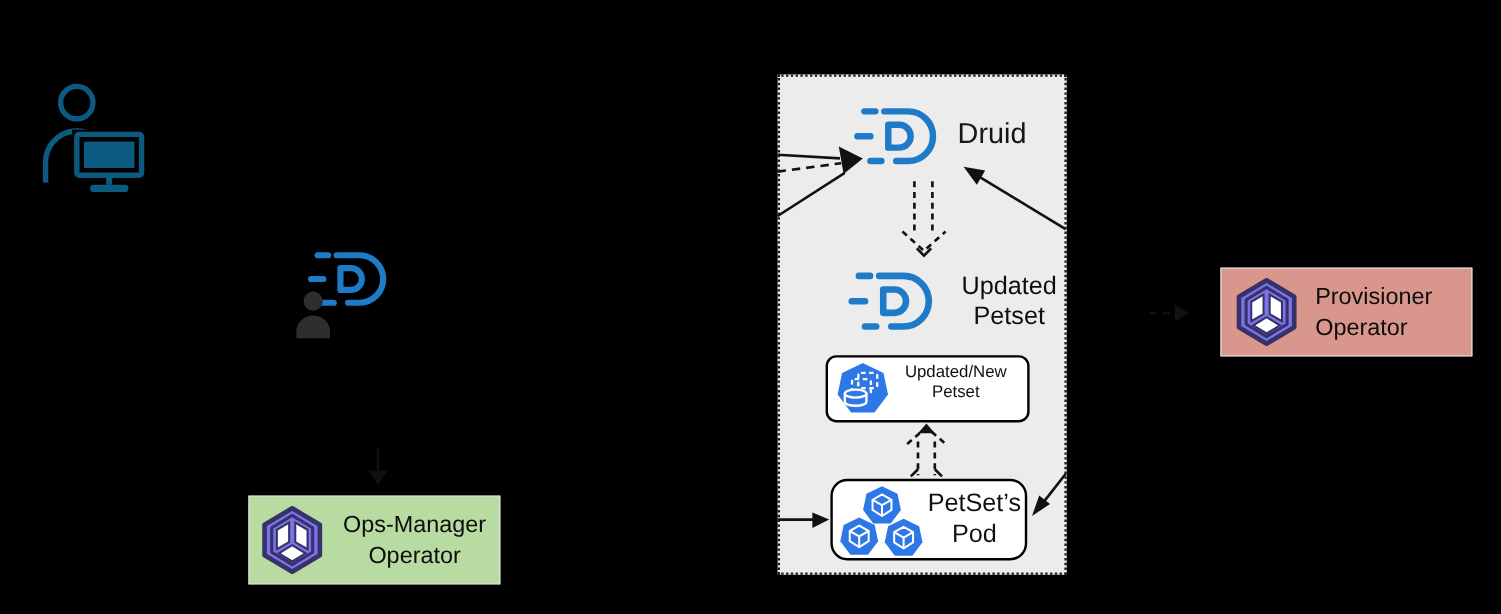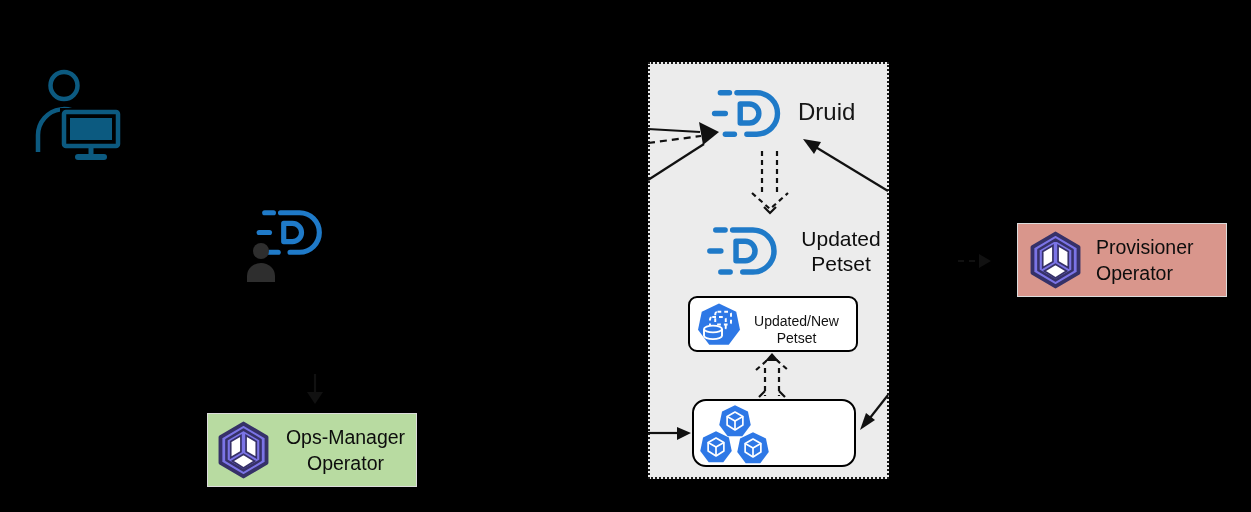--- a/index.html
+++ b/index.html
@@ -30,21 +30,21 @@
   .cluster-panel{
     left:648px;top:62px;width:241px;height:417px;
     background:var(--panel_bg);
     border:2px dotted #1c1c1c;
   }
 
   
   .white-box{
     background:#ffffff;
     border:2px solid #000;
-    display:flex;align-items:flex-end;
+    display:flex;align-items:flex-start;
   }
   .petset-box{left:688px;top:296px;width:170px;height:56px;border-radius:9px;padding:3px 6px 3px 5px;}
   .petset-label{flex:1;text-align:center;font-size:14px;line-height:17px;font-weight:500;}
   .pod-box{left:692px;top:399px;width:164px;height:68px;border-radius:14px;border-width:2.5px;position:absolute;}
   .pod-label{position:absolute;left:78px;right:2px;top:0;bottom:0;display:flex;align-items:center;justify-content:center;text-align:center;font-size:21px;line-height:26px;}
 
   
   .op-box{
     display:flex;align-items:center;
     width:210px;height:74px;
@@ -186,20 +186,22 @@
   <span class="abs" style="left:4px;top:29px">
     <svg width="36" height="34" viewBox="0 0 64 60">
         <use href="#pod-hepta"></use>
       </svg>
   </span>
   <span class="abs" style="left:41px;top:30px">
     <svg width="36" height="34" viewBox="0 0 64 60">
         <use href="#pod-hepta"></use>
       </svg>
   </span>
+  <span class="pod-label pre">PetSet’s
+Pod</span>
 </div>
 
 <svg class="abs overlay" width="1251" height="512" viewBox="0 0 1251 512">
   <g stroke="#111" stroke-width="2.2" fill="none">
 
     <path d="M648,129 L700,132"></path>
     <path d="M648,143 L701,136" stroke-dasharray="7 5"></path>
     <path d="M648,180 L704,144"></path>
 
     <path d="M888,191 L809,143"></path>

